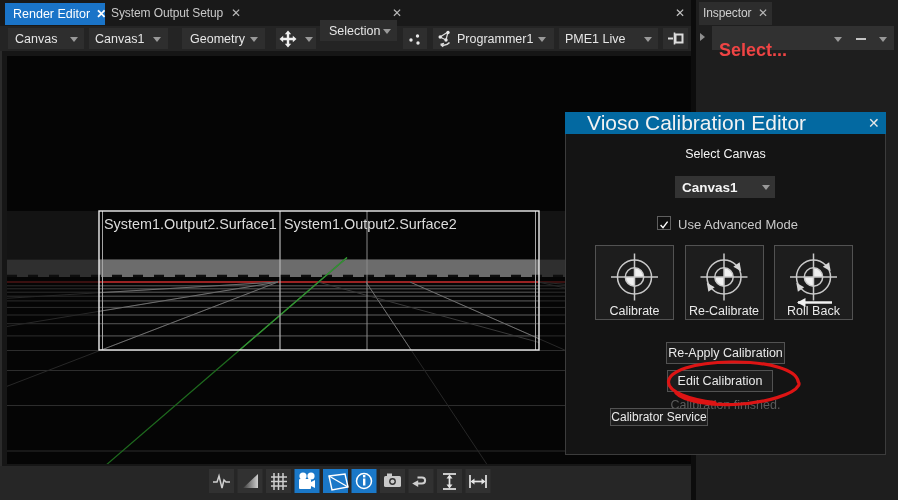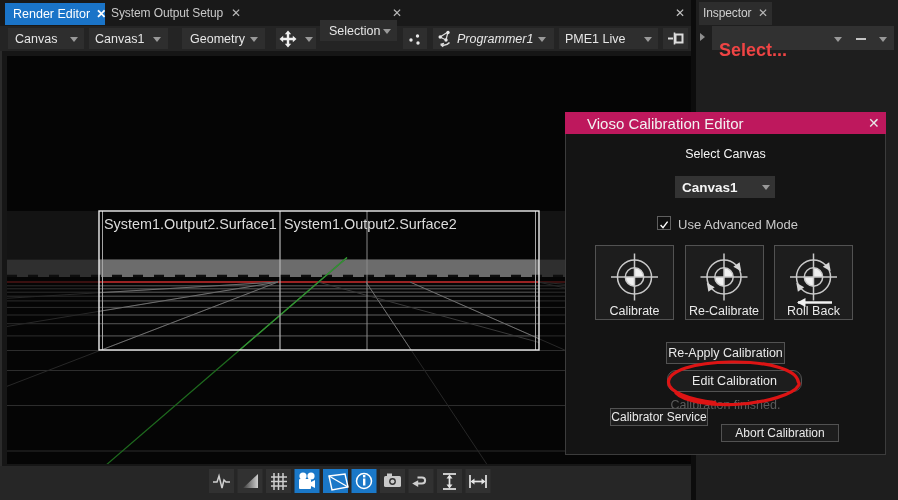--- a/index.html
+++ b/index.html
@@ -51,21 +51,21 @@
     </svg>
     </div>
   <div class="ddbtn" style="left:433px;top:28px;width:121px;height:21px;">
     <svg width="17" height="18" style="margin-left:3px" viewBox="0 0 17 18">
       <path d="M12 2 L4 7 L10 10 Z" fill="none" stroke="#dcdcdc" stroke-width="1.2"></path>
       <circle cx="12" cy="2.5" r="1.7" fill="#e8e8e8"></circle>
         <circle cx="4.2" cy="7" r="1.7" fill="#e8e8e8"></circle>
       <circle cx="10" cy="10" r="1.7" fill="#e8e8e8"></circle>
       <path d="M13.5 12.5 Q10 16.5 4.5 14.5 M4.5 14.5 L8 13.4 M4.5 14.5 L7.3 16.6" fill="none" stroke="#dcdcdc" stroke-width="1.5"></path>
     </svg>
-    <span style="margin-left:4px;font-style:italic;">Programmer1</span>
+    <span style="margin-left:4px;">Programmer1</span>
     <i class="caret" style="left:105px;top:9px;"></i>
     </div>
   <div class="ddbtn" style="left:559px;top:28px;width:99px;height:21px;padding-left:6px;">PME1 Live
     <i class="caret" style="left:85px;top:9px;"></i></div>
   <div class="ddbtn" style="left:663px;top:28px;width:25px;height:21px;">
     <svg width="17" height="15" style="margin-left:4px" viewBox="0 0 17 15">
       <path d="M1 7.5 L6 7.5" stroke="#dcdcdc" stroke-width="2"></path>
       <path d="M7.5 1.5 L7.5 13.5" stroke="#dcdcdc" stroke-width="1.6"></path>
       <rect x="8.5" y="3.5" width="7" height="8" fill="none" stroke="#dcdcdc" stroke-width="2"></rect>
     </svg>
@@ -164,22 +164,22 @@
   <div class="abs tabtxt" style="left:703px;top:6px;color:#d0d0d0;">Inspector</div>
   <div class="abs tabtxt" style="left:758px;top:6px;color:#b9b9b9;">✕</div>
   <div class="abs" style="left:700px;top:33px;width:0;height:0;border-top:4px solid transparent;border-bottom:4px solid transparent;border-left:5px solid #8f8f8f;"></div>
   <div class="abs" style="left:712px;top:26px;width:182px;height:24px;background:#313131;"></div>
   <div class="abs" style="left:719px;top:40px;color:#ef4444;font-size:18px;font-weight:bold;">Select...</div>
   <i class="caret" style="left:834px;top:37px;"></i>
   <div class="abs" style="left:856px;top:38px;width:10px;height:1.5px;background:#c4c4c4;"></div>
   <i class="caret" style="left:879px;top:37px;"></i>
 
   <div class="abs" style="left:565px;top:112px;width:321px;height:343px;background:#141414;border:1px solid #3c3c3c;border-top:none;"></div>
-  <div class="abs" style="left:565px;top:112px;width:321px;height:22px;background:#be185d;color:#f2f2f2;
-       font-size:15px;display:flex;align-items:center;padding-left:22px;">Vioso Calibration Editor</div>
+  <div class="abs" style="left:565px;top:112px;width:321px;height:22px;background:#0369a1;color:#f2f2f2;
+       font-size:21px;display:flex;align-items:center;padding-left:22px;">Vioso Calibration Editor</div>
   <div class="abs" style="left:868px;top:115px;color:#e8e8e8;font-size:14px;">✕</div>
 
   <div class="abs" style="left:565px;top:147px;width:321px;text-align:center;color:#f5f5f5;font-size:12.5px;">Select Canvas</div>
 
   <div class="abs" style="left:675px;top:176px;width:100px;height:22px;background:#333333;color:#f5f5f5;
        font-size:13.5px;font-weight:bold;display:flex;align-items:center;padding-left:7px;">Canvas1</div>
   <i class="caret" style="left:762px;top:185px;"></i>
 
   <div class="abs" style="left:657px;top:216px;width:14px;height:14px;background:#101010;border:1px solid #5f5f5f;">
     <svg width="12" height="12" viewBox="0 0 12 12">
@@ -212,24 +212,23 @@
     <use href="#cross1" x="218.5" y="32"></use>
     <use href="#arrows2" x="218.5" y="32"></use>
     <path d="M203 57.5 L237 57.5" stroke="#f0f0f0" stroke-width="2.6" fill="none"></path>
     <path d="M202 57.5 l8.5 -4.5 v9 Z" fill="#f0f0f0"></path>
     <text x="39.5" y="70" font-size="12.5" fill="#eaeaea" text-anchor="middle">Calibrate</text>
     <text x="129" y="70" font-size="12.5" fill="#eaeaea" text-anchor="middle">Re-Calibrate</text>
     <text x="218.5" y="70" font-size="12.5" fill="#eaeaea" text-anchor="middle">Roll Back</text>
   </svg>
 
   <div class="panelbtn" style="left:666px;top:342px;width:119px;height:22px;white-space:nowrap;">Re-Apply Calibration</div>
-  <div class="panelbtn" style="left:667px;top:370px;width:135px;height:22px;white-space:nowrap;border-radius:9px;">Edit Calibration</div>
+  <div class="panelbtn" style="left:667px;top:370px;width:106px;height:22px;white-space:nowrap;">Edit Calibration</div>
   <div class="abs" style="left:565px;top:398px;width:321px;text-align:center;color:#5c5c5c;font-size:12.5px;">Calibration finished.</div>
   <div class="panelbtn" style="left:610px;top:408px;width:98px;height:18px;white-space:nowrap;font-size:12px;">Calibrator Service</div>
-  <div class="panelbtn" style="left:721px;top:424px;width:118px;height:18px;white-space:nowrap;font-size:12px;">Abort Calibration</div>
 
   <svg class="abs" style="left:655px;top:352px;" width="160" height="60" viewBox="0 0 160 60">
     <g fill="none" stroke="#dd1414" stroke-width="3.2" stroke-linecap="round">
       <path d="M60 50.5 C35 48 13 40 13.5 30 C14 19 38 10.5 76 10 C115 9.5 141 18 143 29 C143.5 31 145 31.5 143.5 33.5 C139 42 112 51 80 52.5 C55 53.5 28 49 21 41"></path>
     </g>
   </svg>
 
   <svg class="abs" style="left:0;top:466px;" width="691" height="34" viewBox="0 0 691 34">
     <g>
       <rect x="209" y="3" width="25" height="24" fill="#313131"></rect>

